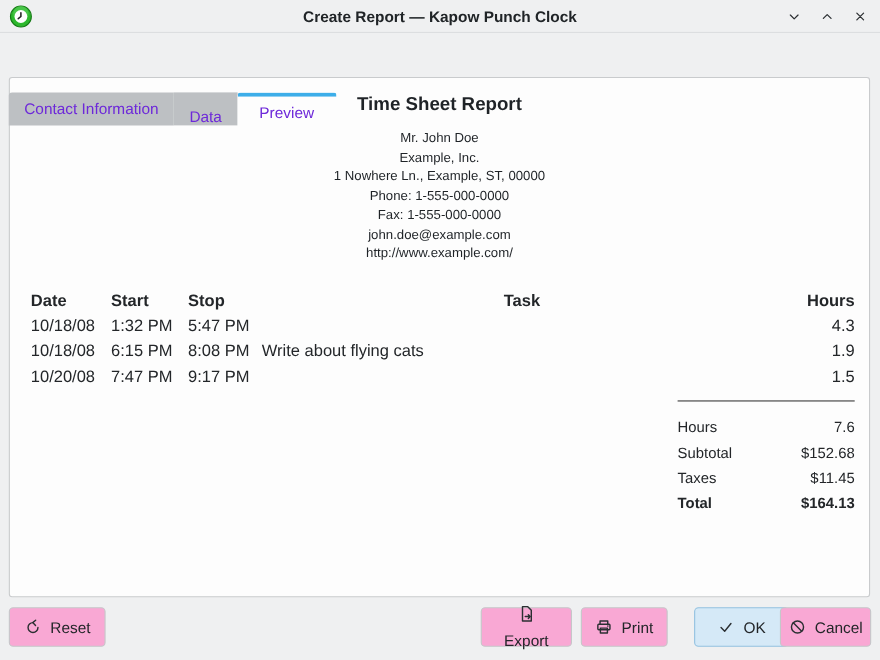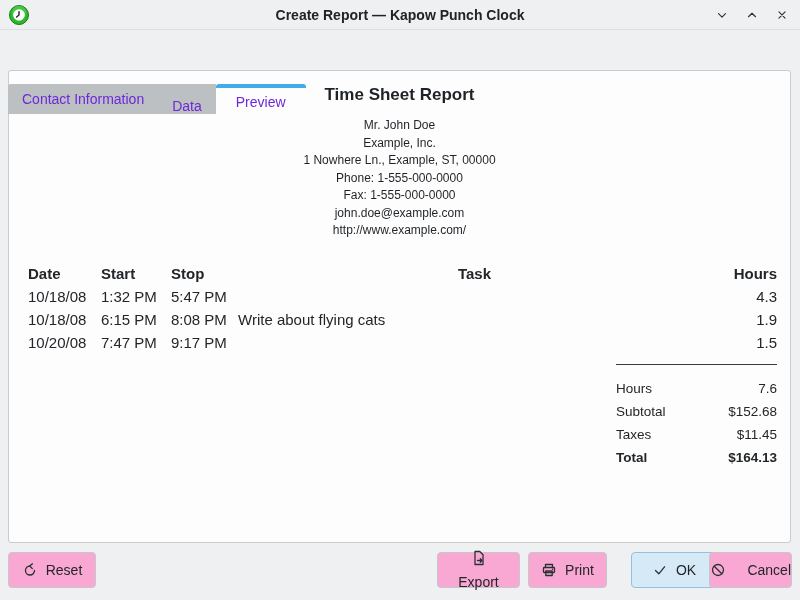--- a/index.html
+++ b/index.html
@@ -99,21 +99,21 @@
     border-radius: 4px;
     font-size: 14px; color: #232629;
     cursor: pointer;
     font-family: inherit;
   }
   .btn svg { flex: 0 0 auto; }
   .btn-reset  { left: 8px;   width: 88px; }
   .btn-export { left: 437px; width: 83px; flex-direction: column; }
   .btn-print  { left: 528px; width: 79px; }
   .btn-ok     { left: 615px; width: 86px; background: #d5e9f7; border-color: #92c1e0; margin-left: 16px; }
-  .btn-cancel { left: 709px; width: 83px; justify-content: space-between; }
+  .btn-cancel { left: 709px; width: 83px; }
 
   .icon-stroke { stroke: #2b2f32; stroke-width: 1.3; fill: none; stroke-linecap: round; stroke-linejoin: round; }
 </style>
 </head>
 <body>
 
 <div class="titlebar">
   <span class="app-icon">
     <svg width="22" height="22" viewBox="0 0 22 22">
       <circle cx="11" cy="11" r="9.5" fill="#2db82d" stroke="#157a15" stroke-width="1"></circle>

